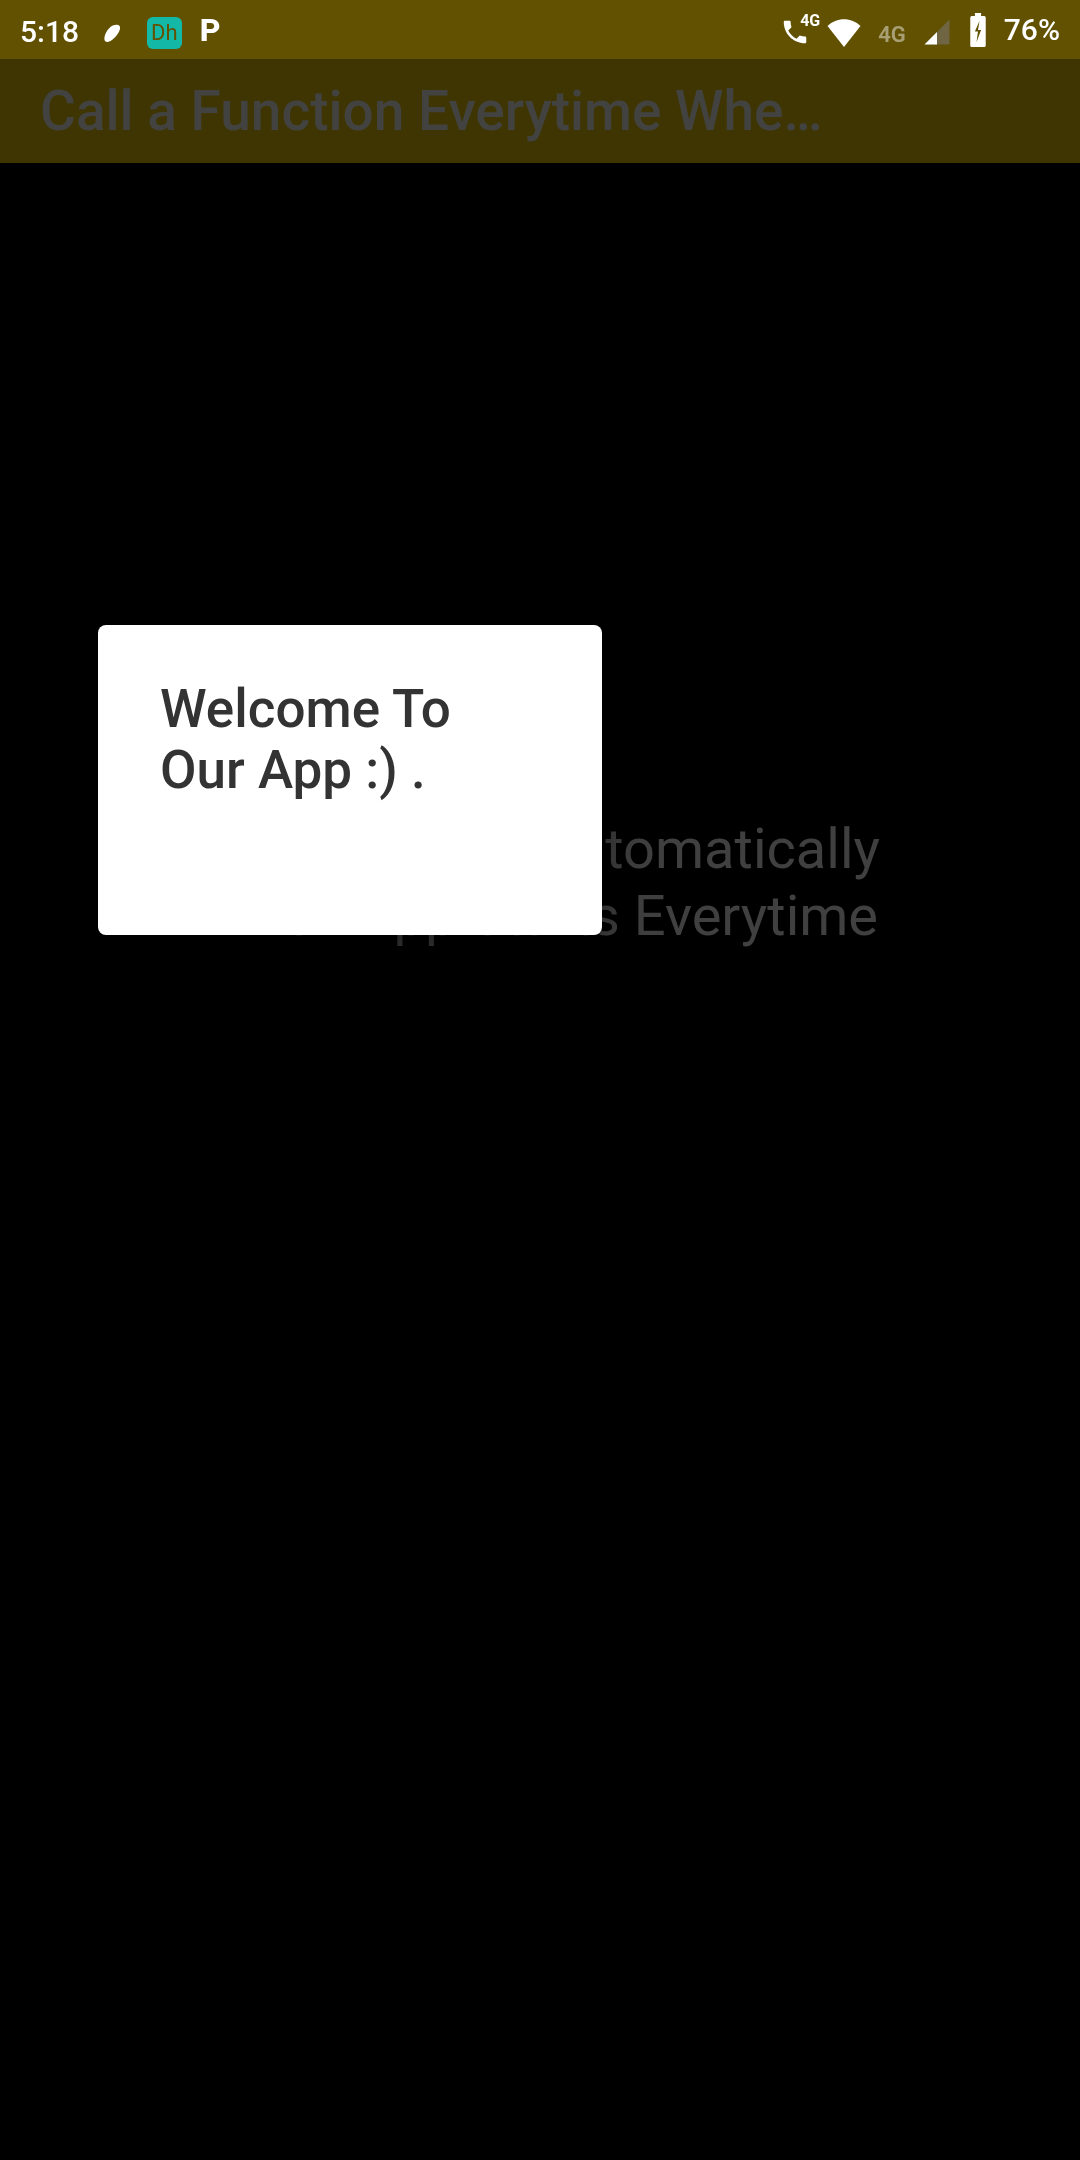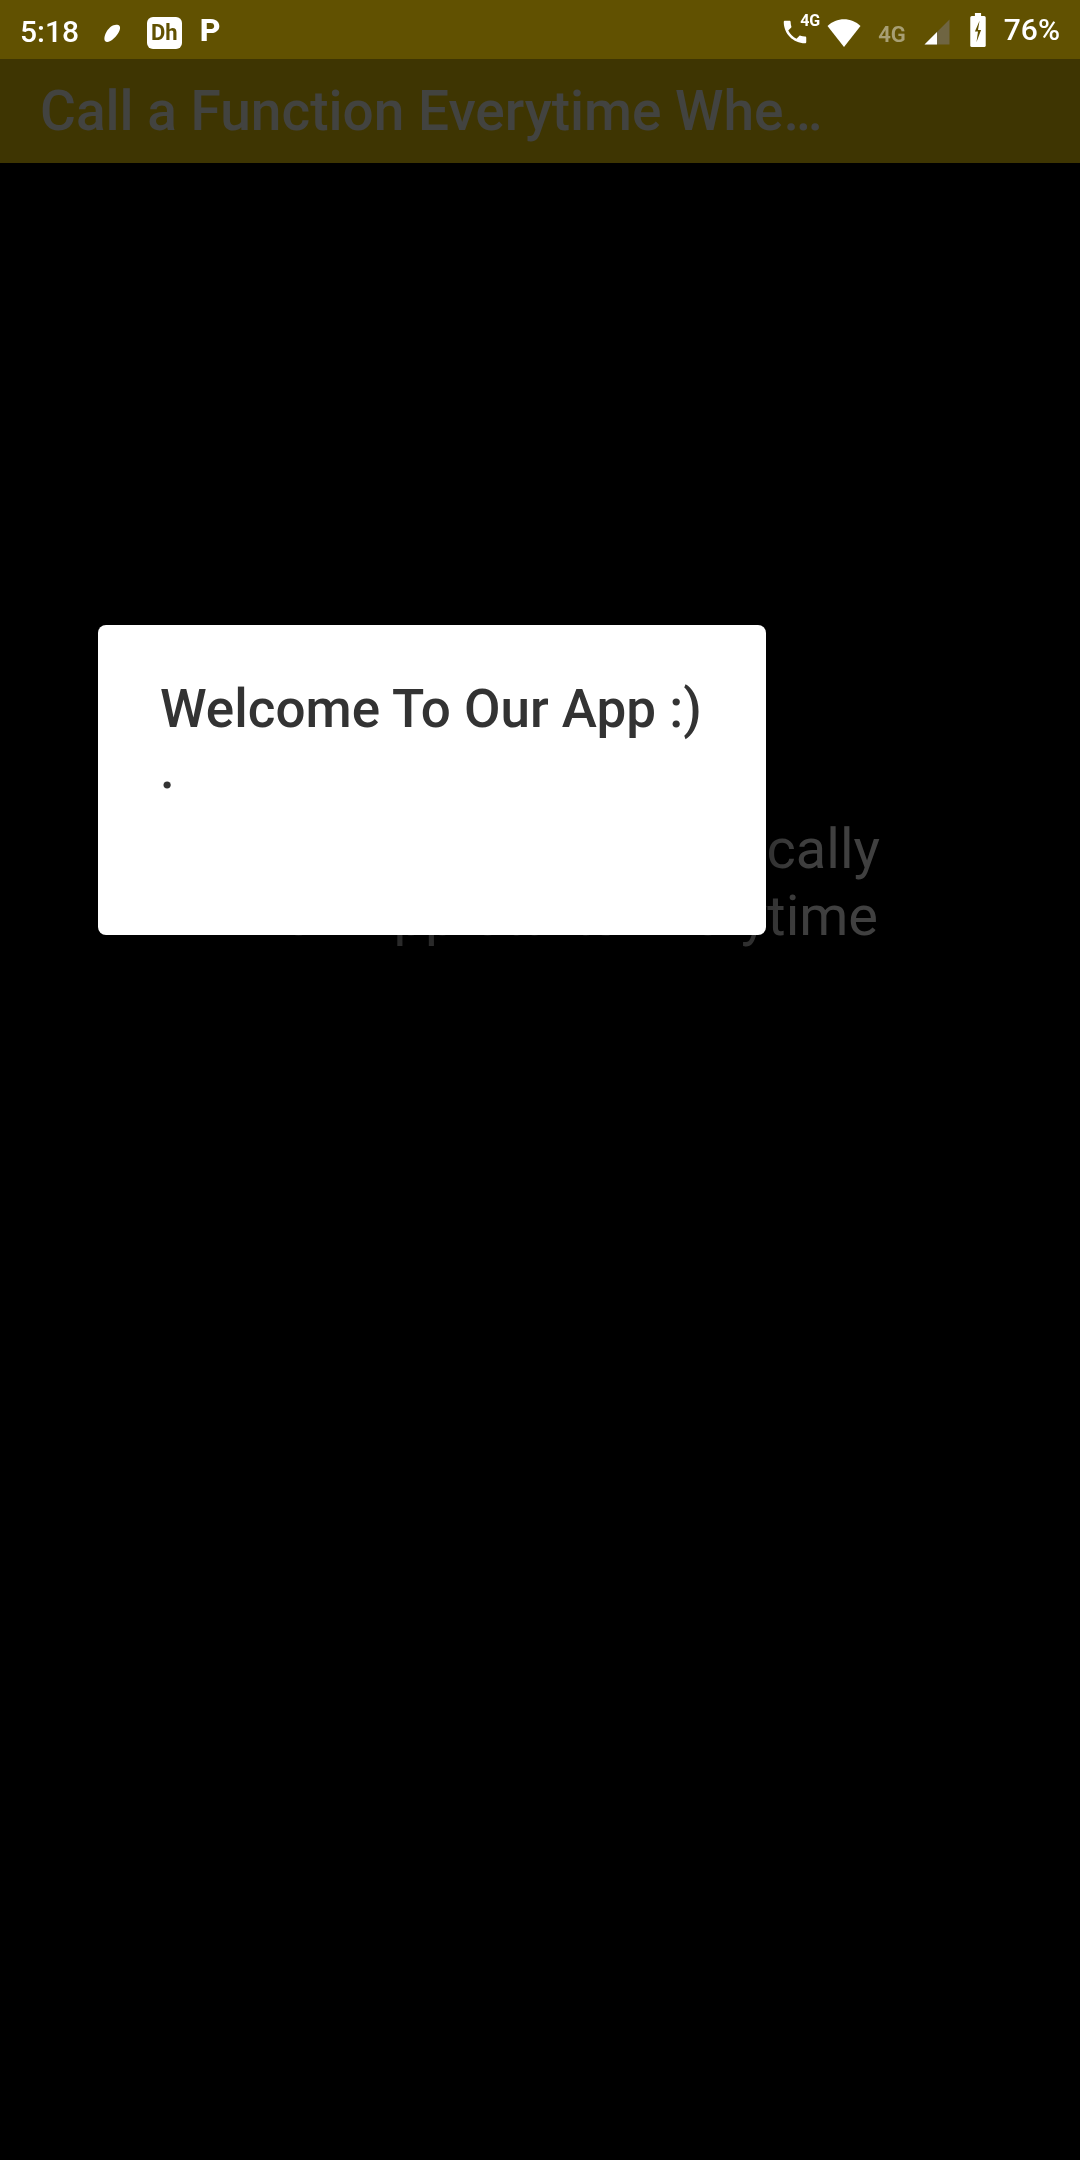--- a/index.html
+++ b/index.html
@@ -86,21 +86,21 @@
       left: 0;
       right: 0;
       bottom: 0;
       background: rgba(0,0,0,0.5);
     }
 
     .dialog {
       position: absolute;
       left: 98px;
       top: 625px;
-      width: 668px;
+      width: 504px;
       background: #fff;
       border-radius: 8px;
       padding: 54px 62px 38px 62px;
       box-shadow: 0 20px 50px rgba(0,0,0,0.5);
     }
 
     .dialog-message {
       color: #333;
       font-size: 53px;
       font-weight: 500;
@@ -124,26 +124,26 @@
       padding: 10px 2px;
     }
 
     .icon-wrap {
       display: inline-flex;
       align-items: center;
       justify-content: center;
     }
 
     .badge-icon {
-      background: #ffffff;
+      background: #14b8a6;
       color: #615101;
       border-radius: 6px;
       padding: 2px 4px;
       font-size: 22px;
-      font-weight: 700;
+      font-weight: 400;
       height: 32px;
       display: inline-flex;
       align-items: center;
     }
 
     .faded {
       opacity: 0.45;
     }
   </style>
 </head>

